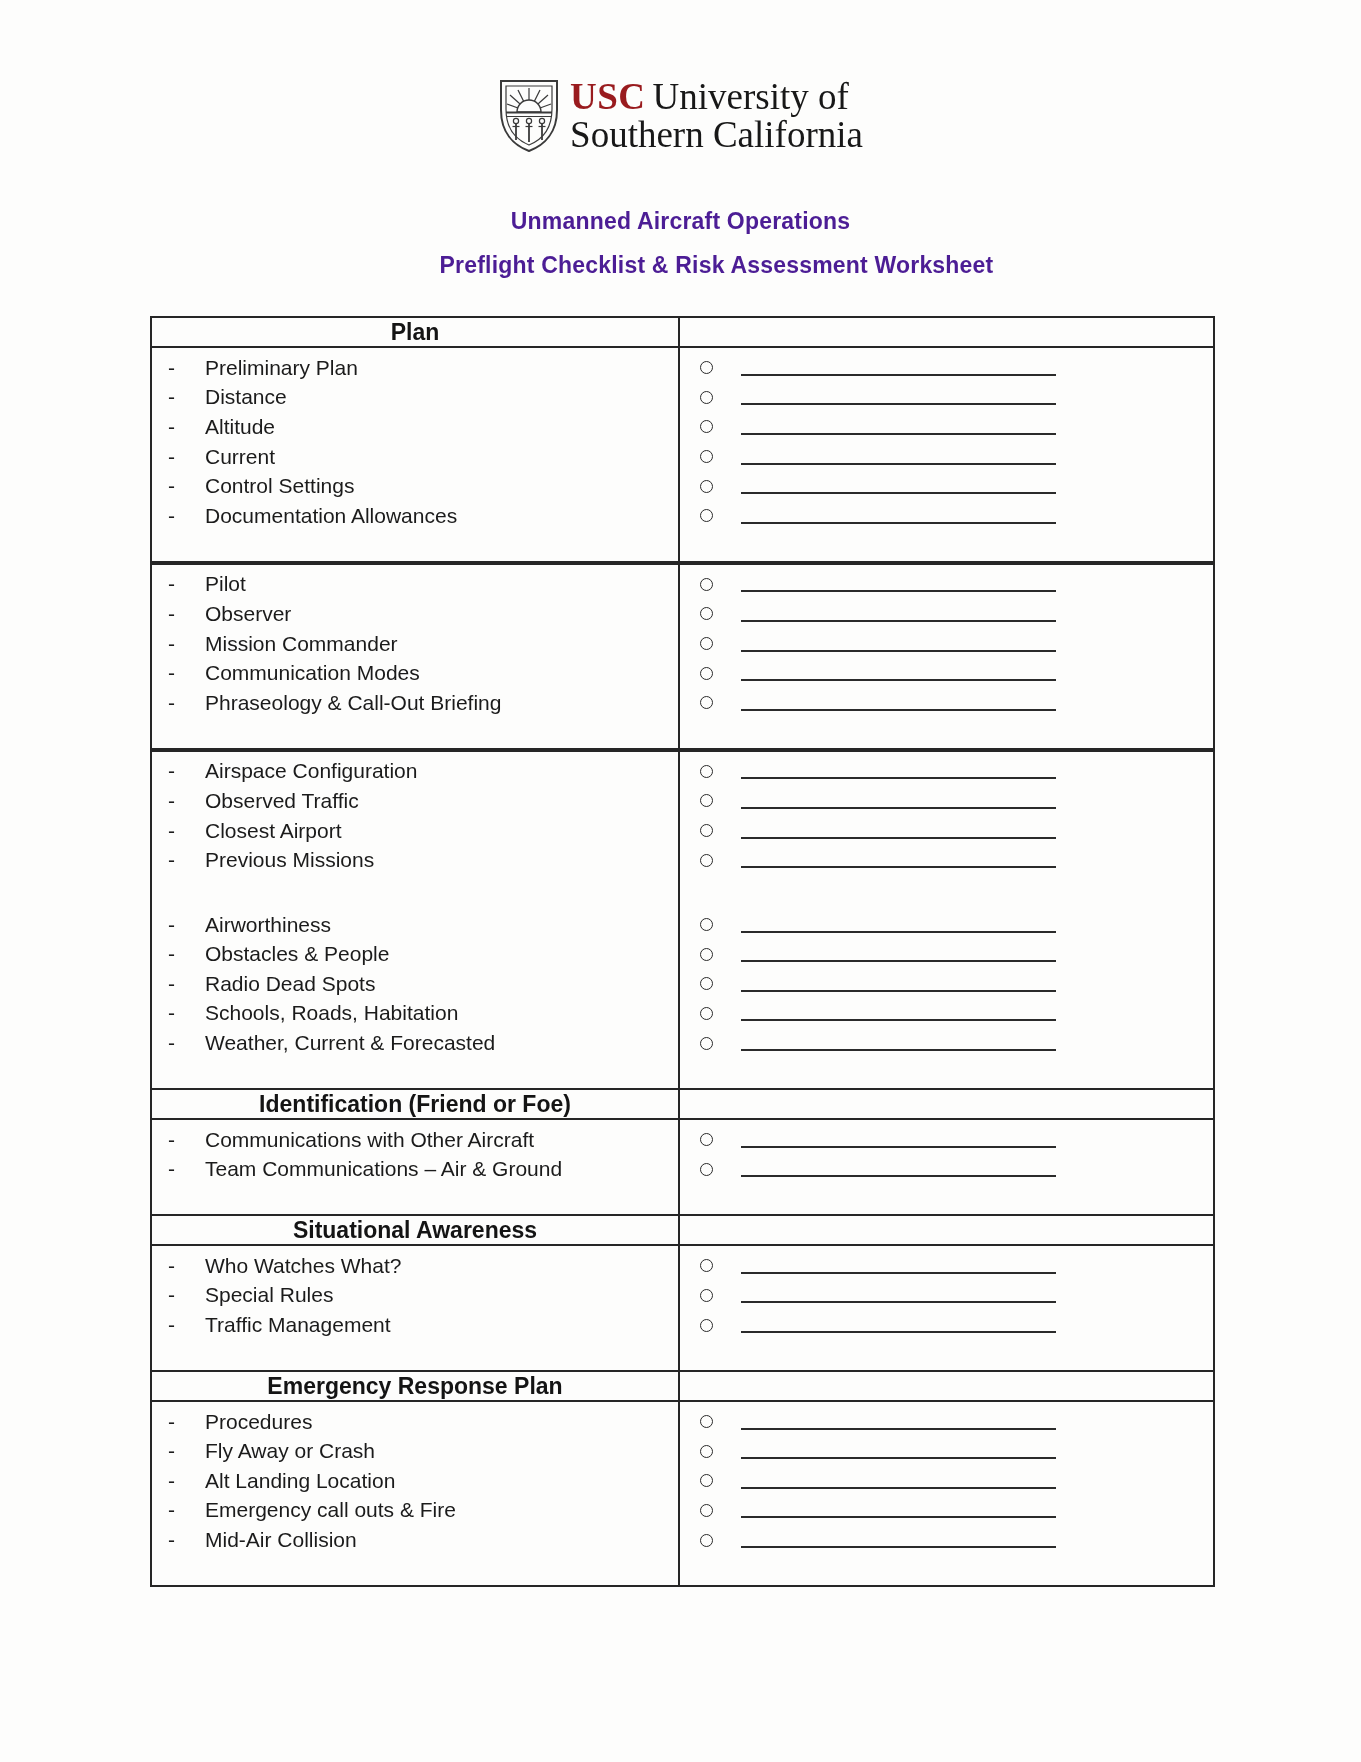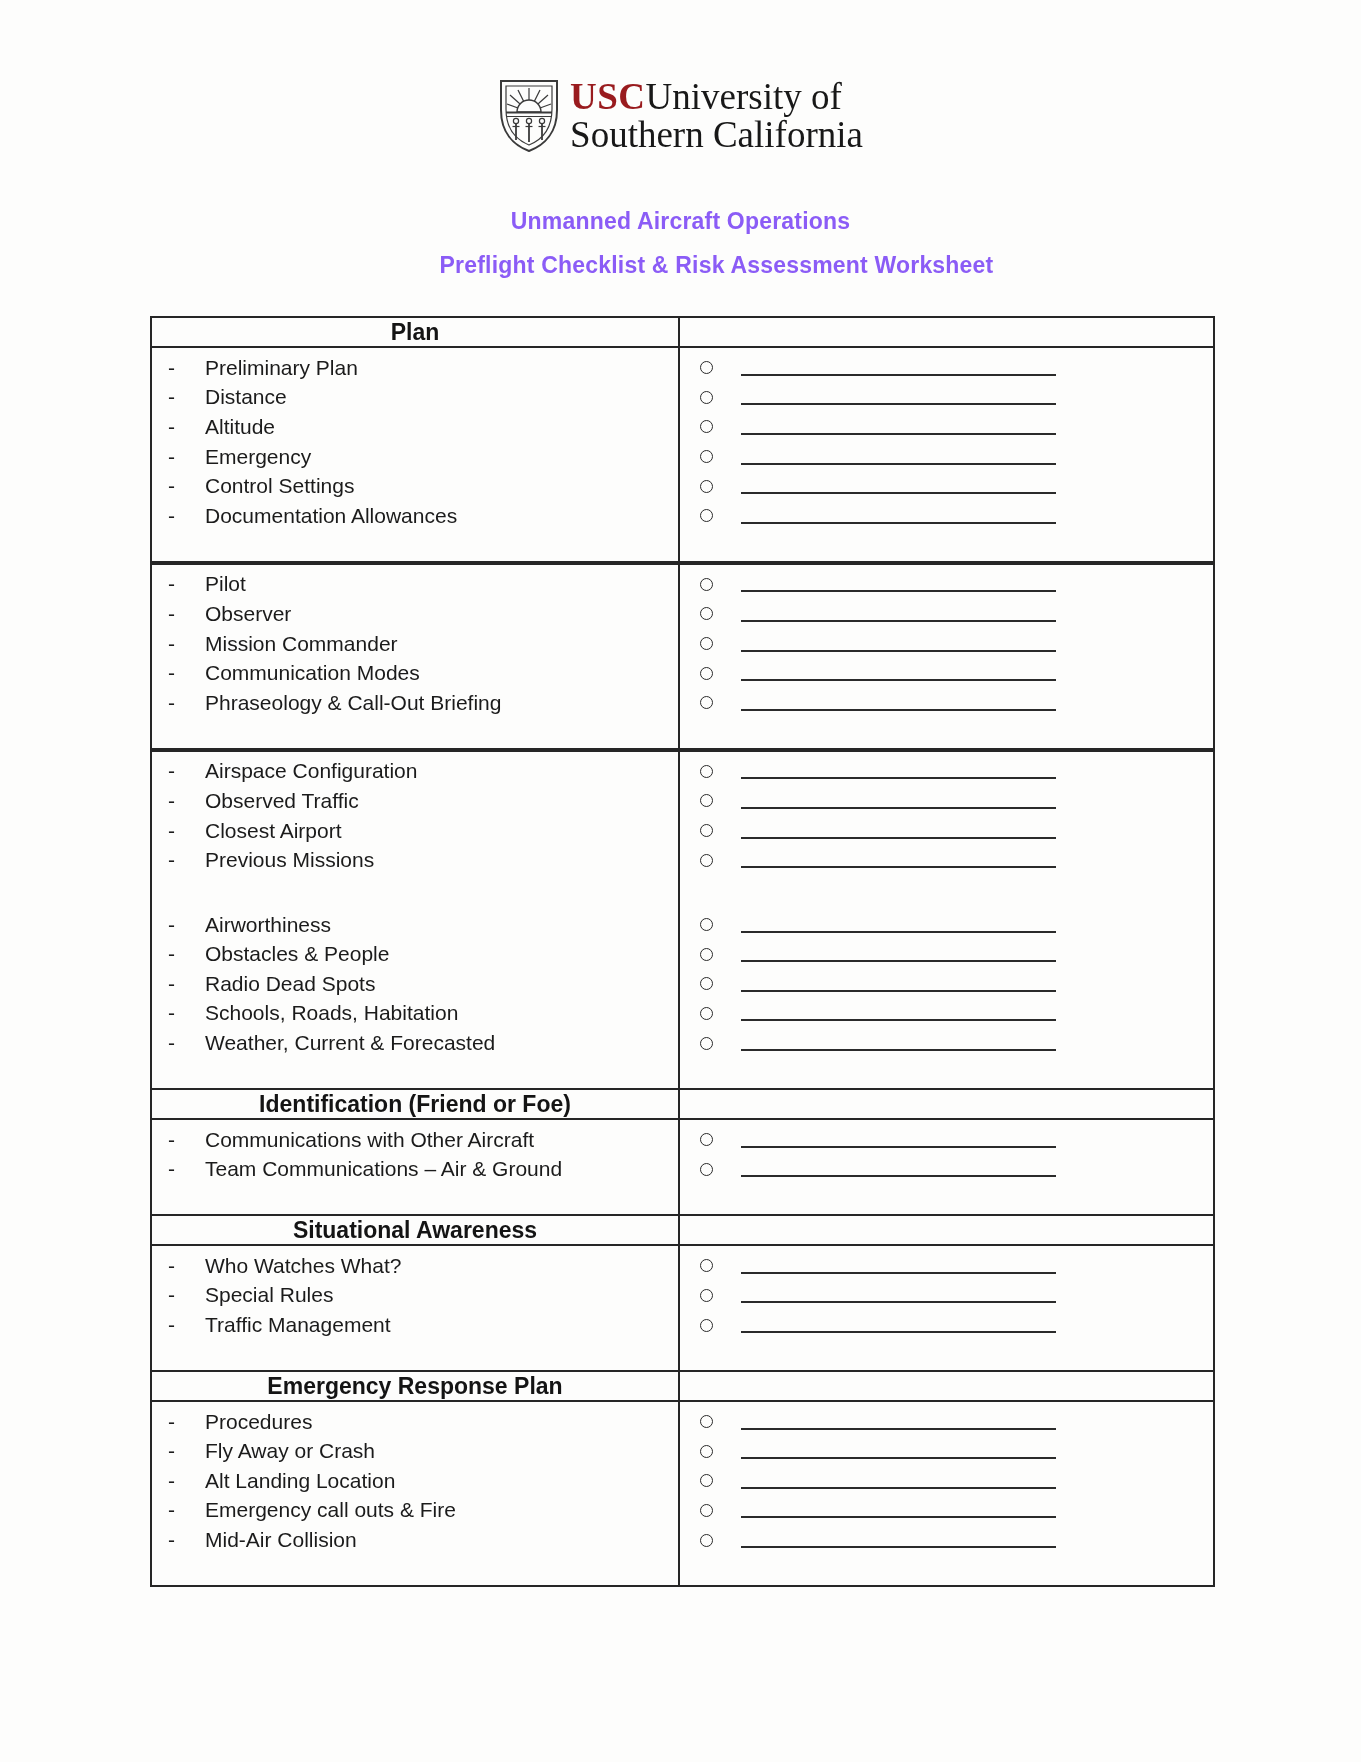--- a/index.html
+++ b/index.html
@@ -10,25 +10,25 @@
   
   .logo-row{
     position:absolute;top:78px;left:0;width:100%;
     display:flex;justify-content:center;align-items:center;gap:10px;
   }
   .shield{width:62px;height:76px;flex:0 0 auto;}
   .wordmark{
     font-family:"Liberation Serif",serif;font-size:37px;line-height:38px;
     color:#181818;white-space:nowrap;
   }
-  .usc-red{font-weight:bold;color:#991b1e;letter-spacing:.5px;}
+  .usc-red{font-weight:bold;color:#991b1e;letter-spacing:.5px;margin-right:7px;}
   
   .h1,.h2{
     position:absolute;left:0;width:100%;text-align:center;
-    font-size:23px;font-weight:bold;color:#8b5cf6;letter-spacing:.2px;
+    font-size:23px;font-weight:bold;color:#4c1d95;letter-spacing:.2px;
   }
   .h1{top:208px;}
   .h2{top:252px;margin-left:36px;}
   
   .sheet{
     position:absolute;left:150px;top:316px;width:1065px;
     border:2px solid #262626;box-sizing:border-box;background:#fdfdfc;
   }
   .sec-header{display:flex;border-bottom:2px solid #262626;}
   .section + .section .sec-header{border-top:2px solid #262626;}
@@ -118,21 +118,21 @@
       <span class="item-label">Distance</span>
     </div>
 
     <div class="item-row">
       <span class="dash">-</span>
       <span class="item-label">Altitude</span>
     </div>
 
     <div class="item-row">
       <span class="dash">-</span>
-      <span class="item-label">Emergency</span>
+      <span class="item-label">Current</span>
     </div>
 
     <div class="item-row">
       <span class="dash">-</span>
       <span class="item-label">Control Settings</span>
     </div>
 
     <div class="item-row">
       <span class="dash">-</span>
       <span class="item-label">Documentation Allowances</span>

